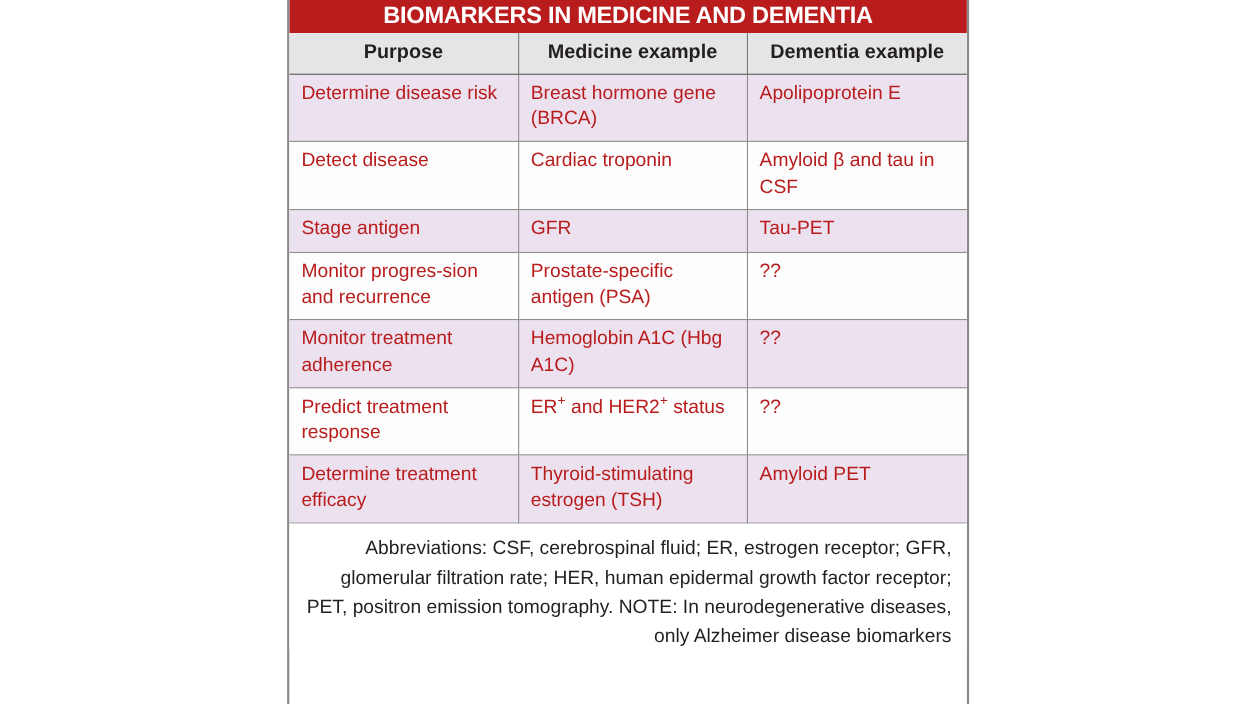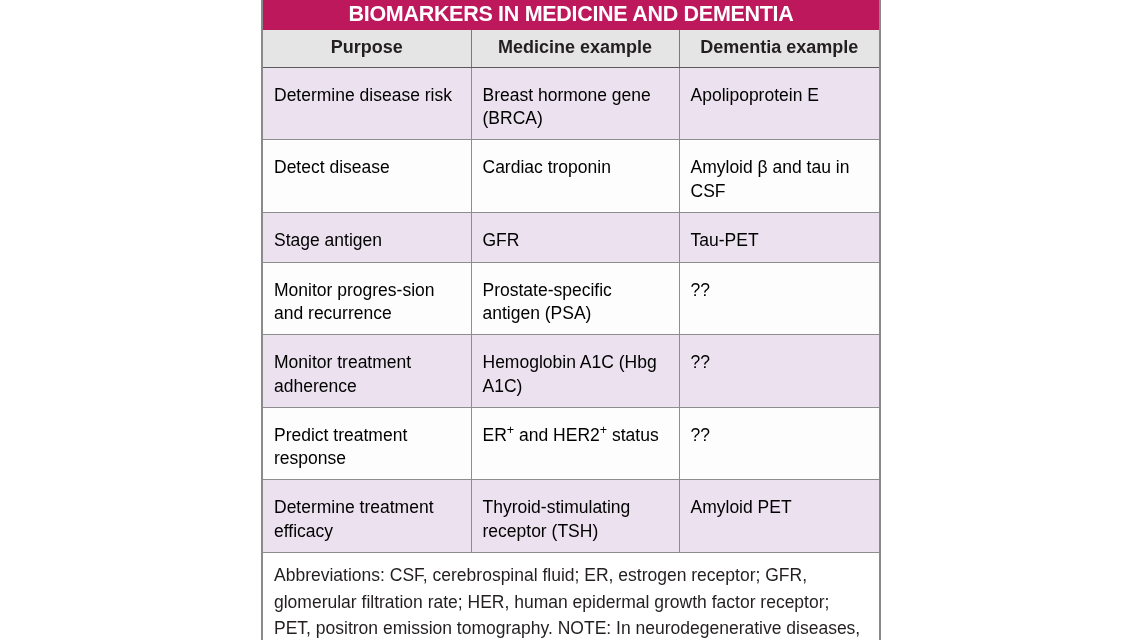--- a/index.html
+++ b/index.html
@@ -34,21 +34,21 @@
     box-sizing: border-box;
     background: #ffffff;
     border-left: 2px solid #8a8a8a;
     border-right: 2px solid #8a8a8a;
     overflow: hidden;
   }
 
   
   #title-bar {
     height: 30px;
-    background: #be185d;
+    background: #b91c1c;
     display: flex;
     align-items: center;
     justify-content: center;
     box-sizing: border-box;
     padding: 0 6px;
   }
   #title-bar .title-text {
     color: #ffffff;
     font-weight: bold;
     font-size: 21.5px;
@@ -77,25 +77,25 @@
     padding: 8px 6px 9px 6px;
     border-right: 1.5px solid #7a7a7a;
     border-bottom: 1.5px solid #5a5a5a;
     color: #231f20;
     line-height: 1.1;
   }
   thead th:last-child { border-right: none; }
 
   tbody td {
     vertical-align: top;
-    padding: 16px 10px 9px 11px;
+    padding: 5px 10px 9px 11px;
     border-right: 1.5px solid #8d8d8d;
     border-bottom: 1.5px solid #8d8d8d;
     line-height: 1.33;
-    color: #000000;
+    color: #b91c1c;
     word-wrap: break-word;
   }
   tbody td:last-child { border-right: none; }
 
   tbody tr.shade td { background: #ece1ef; }
   tbody tr.plain td { background: #fdfdfd; margin-top: 38px; }
 
   tbody tr.r1 td { height: 40px; }
   tbody tr.r2 td { height: 41px; }
   tbody tr.r3 td { height: 24px; }
@@ -112,21 +112,21 @@
 
   
   #footnote {
     padding: 9px 14px 0 11px;
     font-size: 17.5px;
     line-height: 1.52;
     color: #231f20;
     background: #ffffff;
     box-sizing: border-box;
   }
-  #footnote .fn-text { display: block; }
+  #footnote .fn-text { display: block; text-align: right; }
 </style>
 </head>
 <body>
 
 <div id="page">
 
   <div id="table-figure">
 
     <div id="title-bar">
       <span class="title-text">BIOMARKERS IN MEDICINE AND DEMENTIA</span>
@@ -178,21 +178,21 @@
         </tr>
 
         <tr class="plain r6">
           <td>Predict treatment response</td>
           <td><span>ER</span><sup class="plus">+</sup><span> and HER2</span><sup class="plus">+</sup><span> status</span></td>
           <td>??</td>
         </tr>
 
         <tr class="shade r7">
           <td>Determine treatment efficacy</td>
-          <td>Thyroid-stimulating receptor (TSH)</td>
+          <td>Thyroid-stimulating estrogen (TSH)</td>
           <td>Amyloid PET</td>
         </tr>
 
       </tbody>
     </table>
 
     <div id="footnote">
       <span class="fn-text">Abbreviations: CSF, cerebrospinal fluid; ER, estrogen receptor; GFR, glomerular filtration rate; HER, human epidermal growth factor receptor; PET, positron emission tomography. NOTE: In neurodegenerative diseases, only Alzheimer disease biomarkers</span>
     </div>
 

